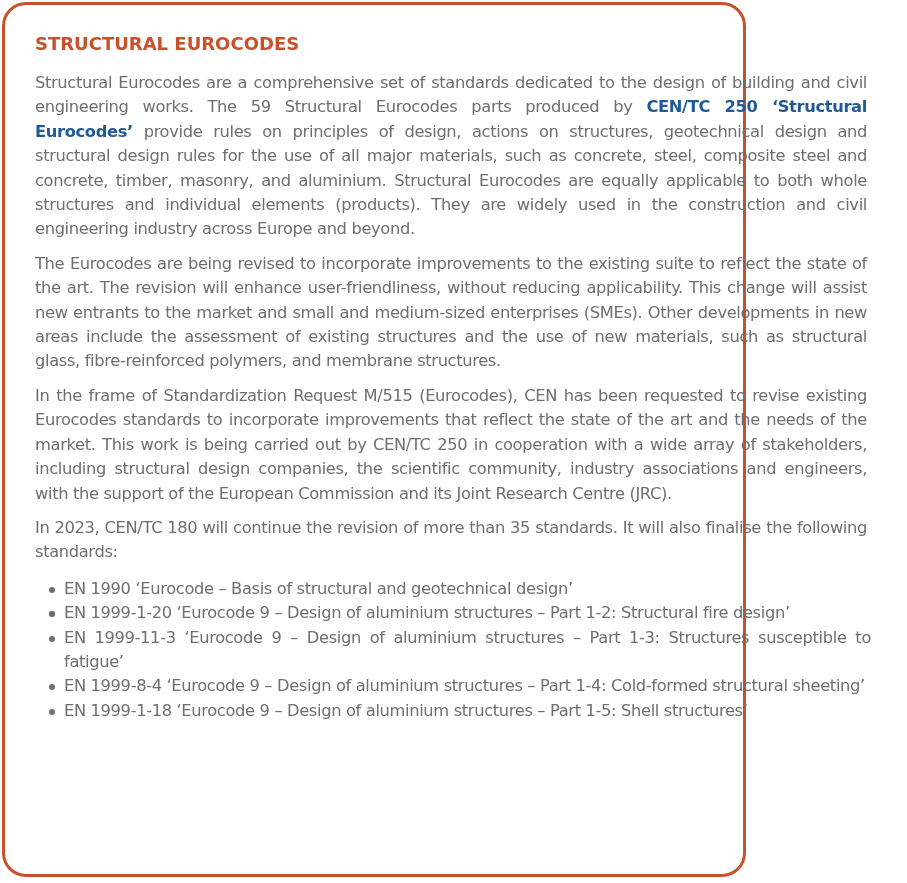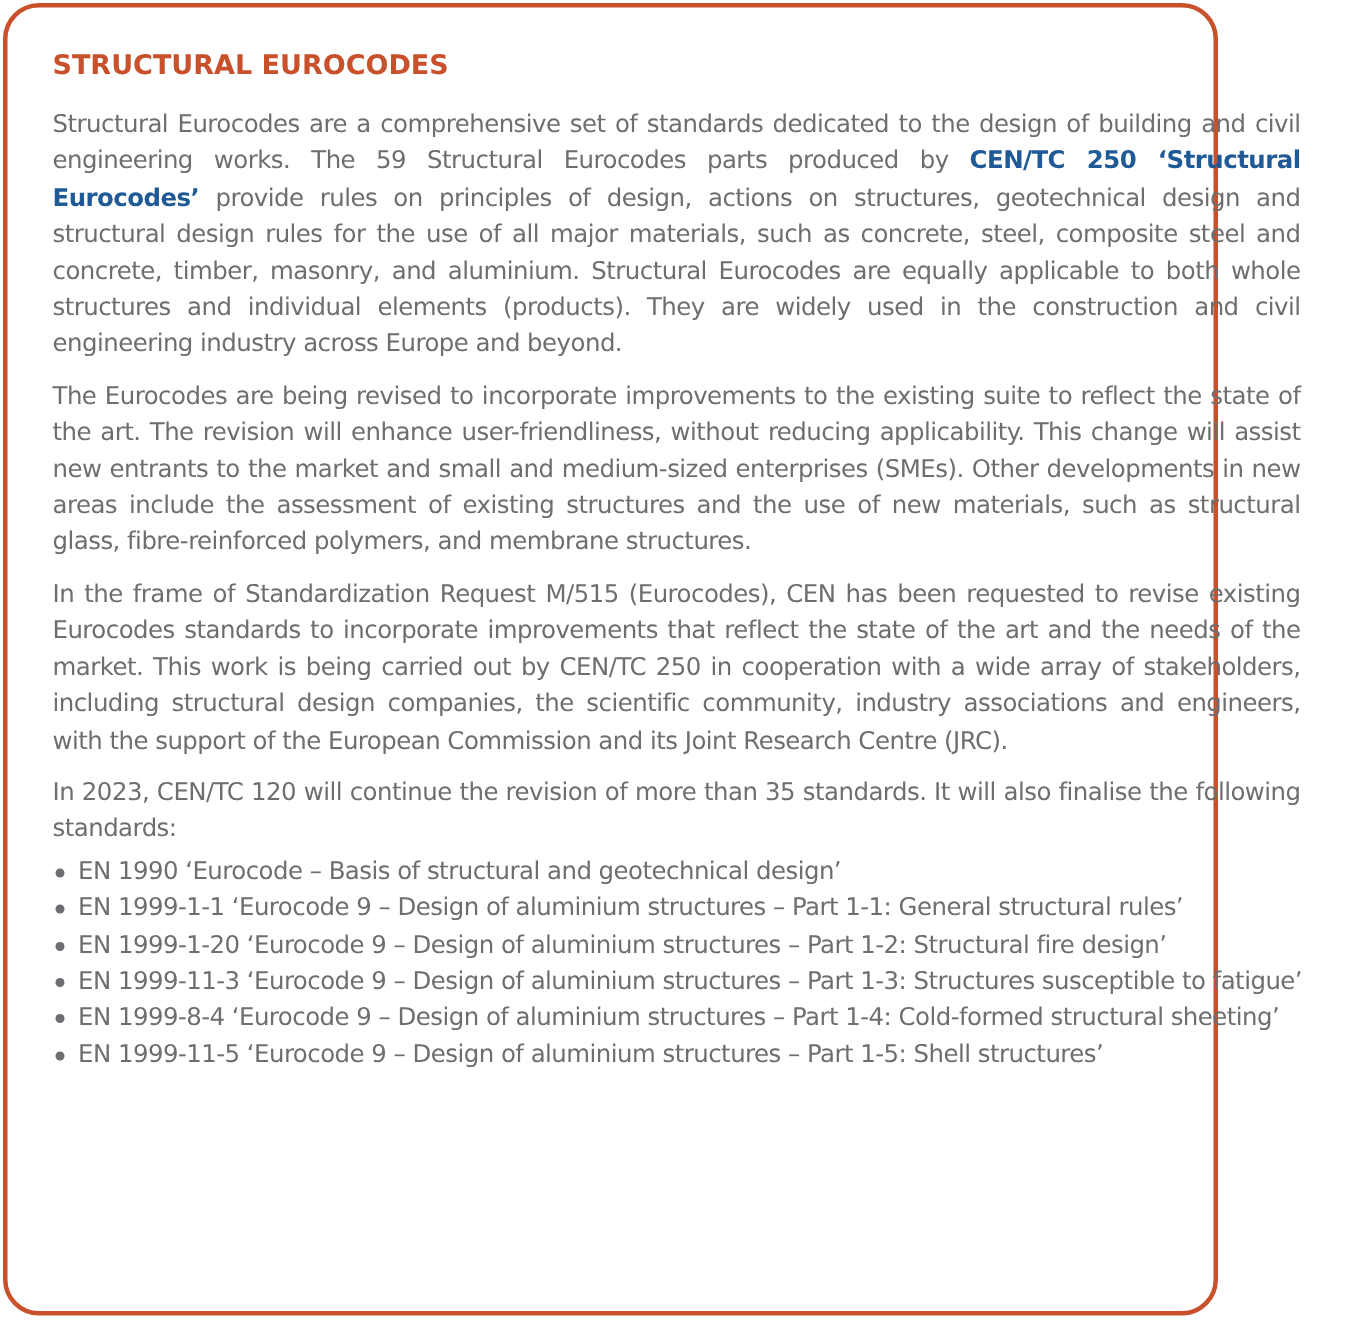--- a/index.html
+++ b/index.html
@@ -1,20 +1,20 @@
 <!DOCTYPE html>
 <html><head>
   <meta charset="utf-8">
   <style>
     html, body { margin: 0; padding: 0; background: #ffffff; }
     body { width: 907px; height: 883px; position: relative; overflow: hidden; }
     .box {
       position: absolute;
       left: 2px; top: 2px;
-      width: 810px; height: 875px;
+      width: 744px; height: 875px;
       border: 3px solid #c8502a;
       border-radius: 24px;
       box-sizing: border-box;
       background: #ffffff;
     }
     .content {
       position: absolute;
       left: 30px; top: 26px;
       width: 848px;
       font-family: "DejaVu Sans", sans-serif;
@@ -26,45 +26,45 @@
     .title {
       color: #c8502a;
       font-weight: bold;
       font-size: 18px;
       line-height: 26px;
       margin: 0 0 14px 0;
       letter-spacing: 0;
     }
     p { margin: 0 16px 10px 0; text-align: justify; text-align-last: left; }
     .link { color: #1f5a96; font-weight: bold; }
-    ul { list-style: none; margin: 0; padding: 0; }
+    ul { list-style: none; margin: 12px; padding: 0; }
     li { position: relative; padding-left: 17px; text-align: justify; text-align-last: left; }
     .bullet {
       position: absolute; left: 2px; top: 10px;
       width: 6px; height: 6px; border-radius: 50%;
       background: #6d6e71;
     }
   </style>
 </head>
 <body>
 
 <div class="box">
   <div class="content">
     <h2 class="title">STRUCTURAL EUROCODES</h2>
 
     <p><span>Structural Eurocodes are a comprehensive set of standards dedicated to the design of building and civil engineering works. The 59 Structural Eurocodes parts produced by </span><span class="link">CEN/TC 250 ‘Structural Eurocodes’</span><span> provide rules on principles of design, actions on structures, geotechnical design and structural design rules for the use of all major materials, such as concrete, steel, composite steel and concrete, timber, masonry, and aluminium. Structural Eurocodes are equally applicable to both whole structures and individual elements (products). They are widely used in the construction and civil engineering industry across Europe and beyond.</span></p>
 
     <p>The Eurocodes are being revised to incorporate improvements to the existing suite to reflect the state of the art. The revision will enhance user-friendliness, without reducing applicability. This change will assist new entrants to the market and small and medium-sized enterprises (SMEs). Other developments in new areas include the assessment of existing structures and the use of new materials, such as structural glass, fibre-reinforced polymers, and membrane structures.</p>
 
     <p>In the frame of Standardization Request M/515 (Eurocodes), CEN has been requested to revise existing Eurocodes standards to incorporate improvements that reflect the state of the art and the needs of the market. This work is being carried out by CEN/TC 250 in cooperation with a wide array of stakeholders, including structural design companies, the scientific community, industry associations and engineers, with the support of the European Commission and its Joint Research Centre (JRC).</p>
 
-    <p style="margin-bottom:4px">In 2023, CEN/TC 120 will continue the revision of more than 35 standards. It will also finalise the following standards:</p>
+    <p style="margin-bottom:4px">In 2023, CEN/TC 180 will continue the revision of more than 35 standards. It will also finalise the following standards:</p>
 
     <ul>
       <li><span class="bullet"></span><span>EN 1990 ‘Eurocode – Basis of structural and geotechnical design’</span></li>
-      <li><span class="bullet"></span><span>EN 1999-1-1 ‘Eurocode 9 – Design of aluminium structures – Part 1-1: General structural rules’</span></li>
+      <li><span class="bullet"></span></li>
       <li><span class="bullet"></span><span>EN 1999-1-20 ‘Eurocode 9 – Design of aluminium structures – Part 1-2: Structural fire design’</span></li>
       <li><span class="bullet"></span><span>EN 1999-11-3 ‘Eurocode 9 – Design of aluminium structures – Part 1-3: Structures susceptible to fatigue’</span></li>
       <li><span class="bullet"></span><span>EN 1999-8-4 ‘Eurocode 9 – Design of aluminium structures – Part 1-4: Cold-formed structural sheeting’</span></li>
-      <li><span class="bullet"></span><span>EN 1999-11-5 ‘Eurocode 9 – Design of aluminium structures – Part 1-5: Shell structures’</span></li>
+      <li><span class="bullet"></span><span>EN 1999-1-18 ‘Eurocode 9 – Design of aluminium structures – Part 1-5: Shell structures’</span></li>
     </ul>
   </div>
 </div>
 
 </body></html>

